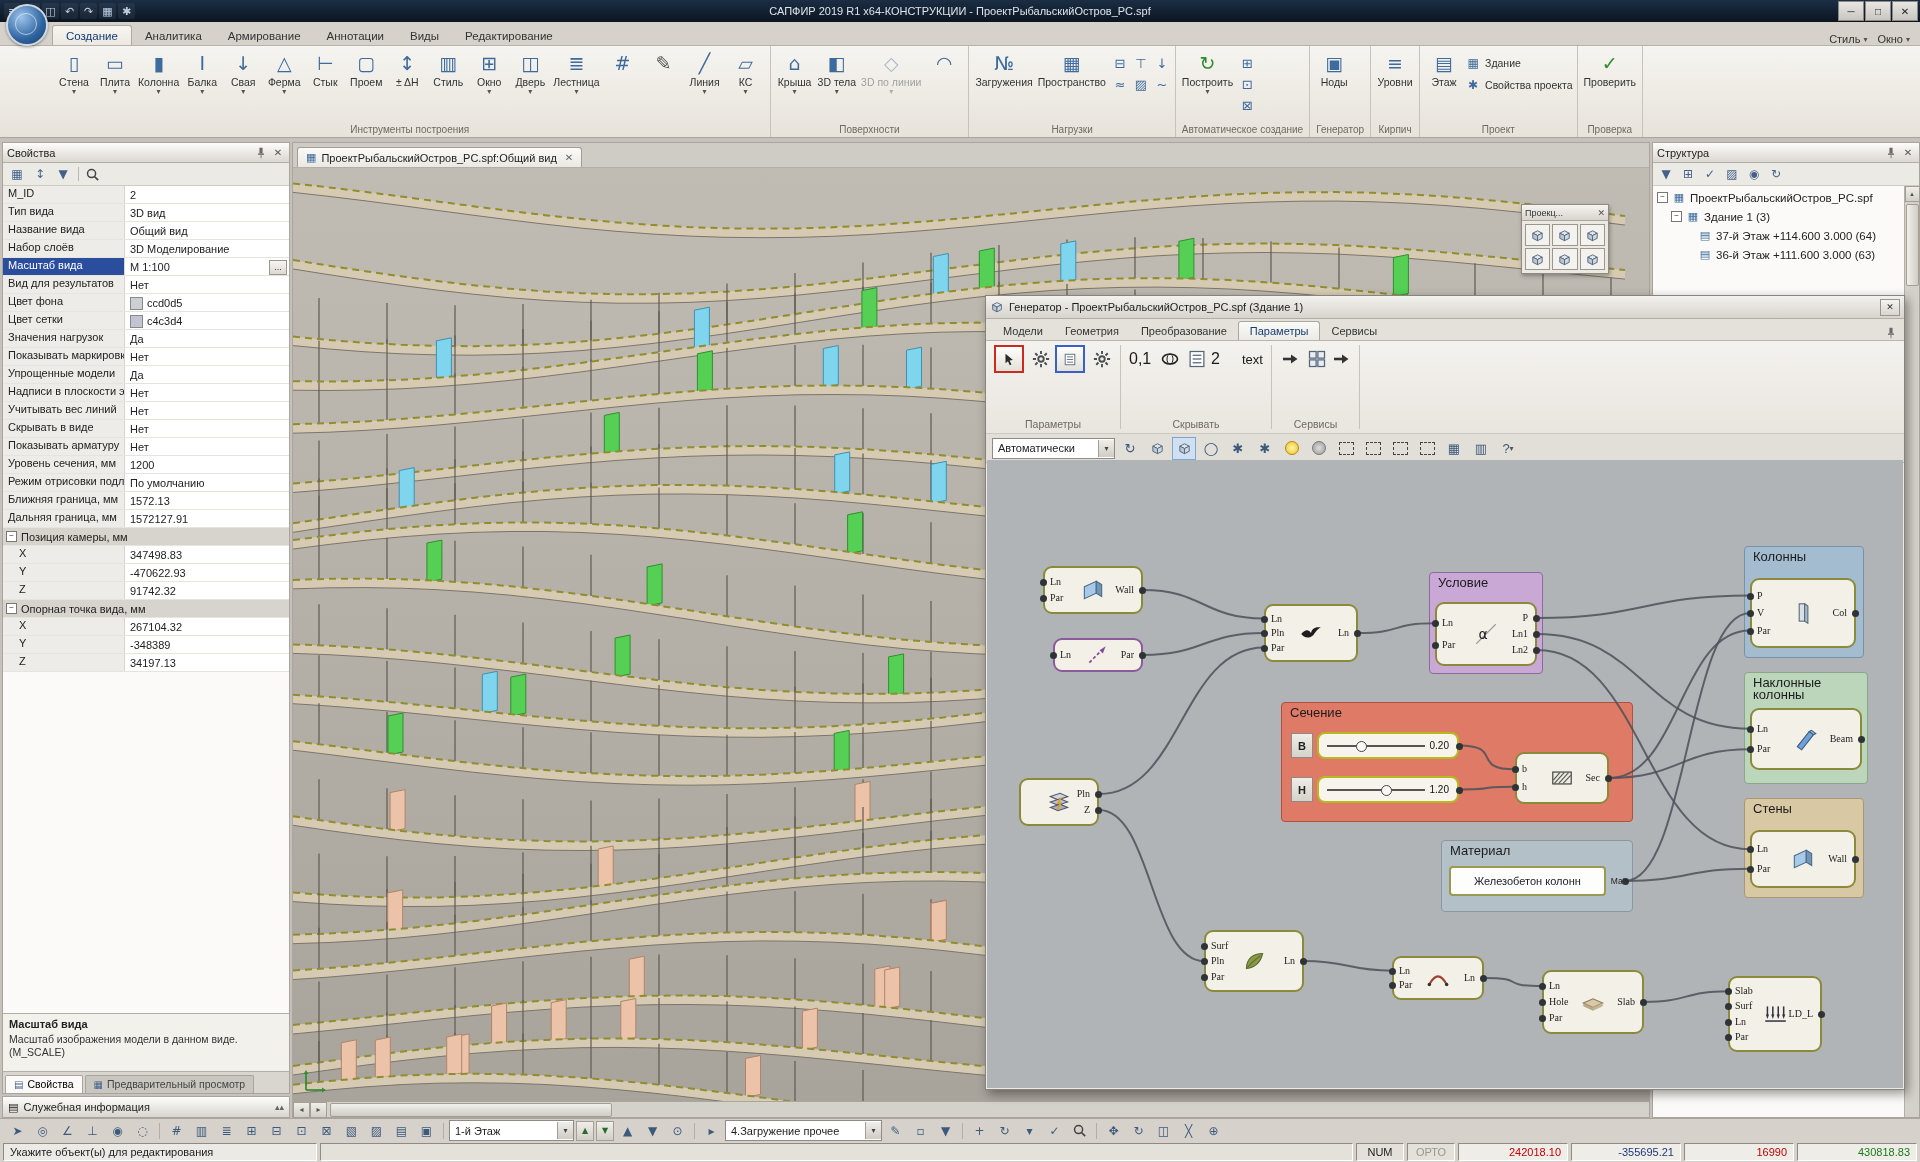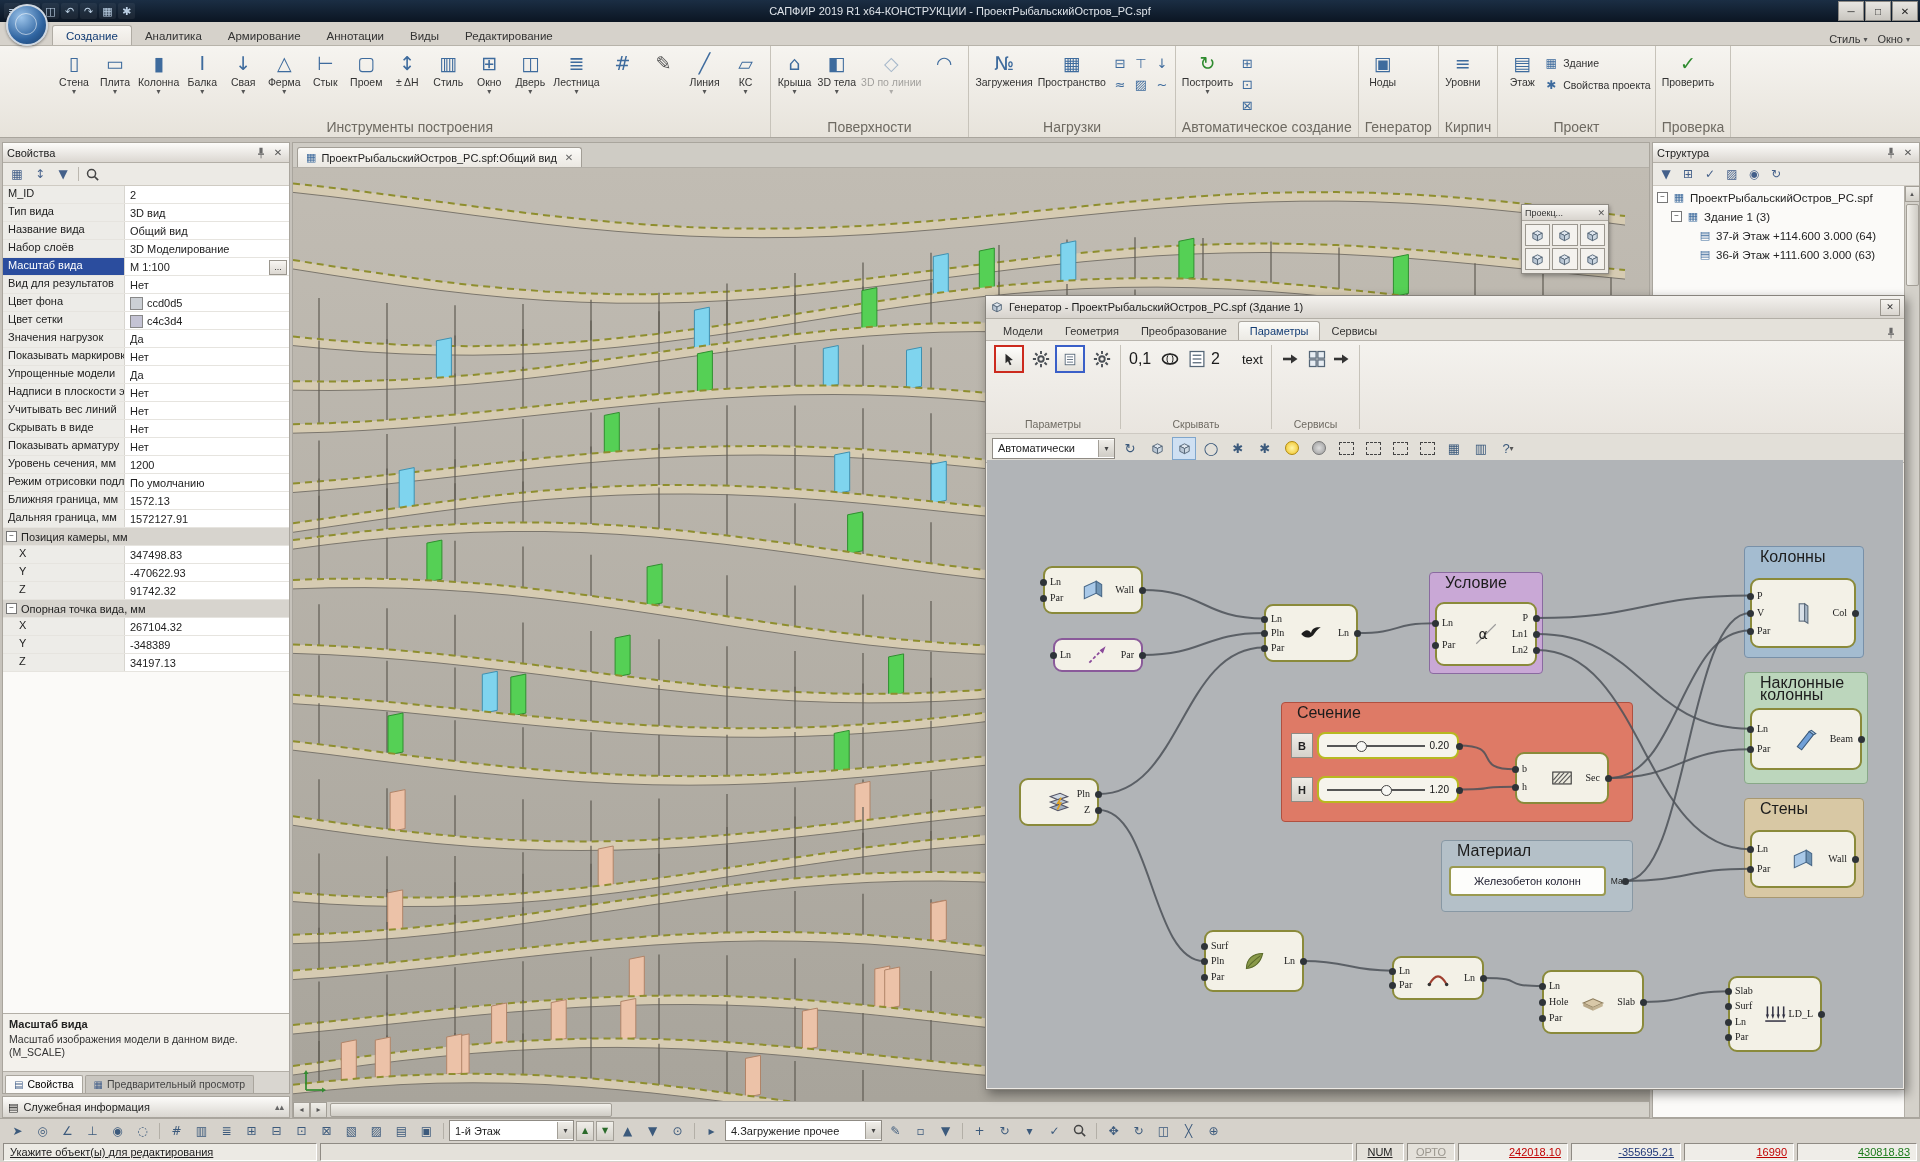--- a/index.html
+++ b/index.html
@@ -43,21 +43,21 @@
   .ritem .ricon{width:26px;height:26px;font-size:20px;color:#3e6b9d;display:flex;align-items:center;justify-content:center;}
   .ritem .rlabel{font-size:10.5px;color:#333;white-space:nowrap;line-height:12px;}
   .ritem .caret{line-height:8px;}
   .ritem.disabled{opacity:.42;}
   .rgrid{display:grid;grid-template-columns:repeat(3,20px);grid-auto-rows:20px;gap:1px;margin-top:4px;}
   .rgrid.one{grid-template-columns:20px;}
   .rgrid .glyph{width:20px;height:20px;font-size:13px;color:#3e6b9d;border:1px solid transparent;}
   .rstack{display:flex;flex-direction:column;gap:3px;margin-top:5px;}
   .rstack .srow{display:flex;align-items:center;gap:4px;font-size:10.5px;color:#333;white-space:nowrap;}
   .rstack .glyph{width:16px;height:16px;font-size:12px;color:#3e6b9d;}
-  .rgroup-label{text-align:center;font-size:14px;color:#6e6a62;padding:1px 2px 2px;white-space:nowrap;}
+  .rgroup-label{text-align:center;font-size:10px;color:#6e6a62;padding:1px 2px 2px;white-space:nowrap;}
 
   
   .content{position:absolute;left:0;top:140px;right:0;height:978px;}
   .panelhead{height:19px;background:linear-gradient(#fdfcfa,#dbd7d1);border-bottom:1px solid #b3afa7;
              display:flex;align-items:center;padding:0 4px;font-size:11px;color:#222;}
   .panelhead .hicons{margin-left:auto;display:flex;gap:3px;align-items:center;}
   .panelhead .hicons .glyph{width:14px;height:13px;font-size:10px;color:#555;}
 
   .dockleft{position:absolute;left:2px;top:2px;width:288px;bottom:0;display:flex;flex-direction:column;}
   .propspanel{flex:1;display:flex;flex-direction:column;background:#fbfaf8;border:1px solid #a9a59d;box-sizing:border-box;}
@@ -163,21 +163,21 @@
             display:flex;align-items:center;justify-content:center;font-size:8px;color:#444;}
   .tico{width:22px;height:21px;border:1px solid transparent;display:flex;align-items:center;justify-content:center;font-size:13px;color:#3c5a7c;}
   .tico.pressed{background:#cfe0f2;border:1px solid #7fa6cc;}
   .tico svg{width:15px;height:15px;}
   .bulb{width:12px;height:12px;border-radius:50%;background:radial-gradient(#ddd,#999);border:1px solid #777;}
   .bulb.on{background:radial-gradient(#fff6a8,#f0c020);border:1px solid #b08a10;}
   .selbox{width:13px;height:11px;border:1px dashed #444;background:transparent;}
   .gcanvas{position:absolute;left:1px;top:164px;right:1px;bottom:1px;background:#b1b4b7;overflow:hidden;}
   .glinks{position:absolute;left:0;top:0;z-index:2;pointer-events:none;}
   .ggroup{position:absolute;border-radius:4px;z-index:1;box-sizing:border-box;}
-  .ggroup .gglabel{font-size:16px;color:#1c1c1c;padding:4px 0 0 15px;line-height:12px;}
+  .ggroup .gglabel{font-size:13px;color:#1c1c1c;padding:4px 0 0 8px;line-height:12px;}
   .gnode{position:absolute;background:#f3f1e7;border:2px solid #8a8a3a;border-radius:9px;z-index:3;box-sizing:border-box;
          display:flex;align-items:center;justify-content:center;}
   .gnode .nicon{width:26px;height:26px;}
   .gnode .nicon svg{width:100%;height:100%;}
   .portlbl{position:absolute;font-size:10px;color:#222;z-index:4;line-height:9px;font-family:Liberation Serif, serif;}
   .portdot{position:absolute;width:7px;height:7px;border-radius:50%;background:#2e3338;z-index:4;}
   .gslider{position:absolute;z-index:3;display:flex;align-items:center;gap:4px;}
   .gslider .schip{width:20px;height:23px;background:linear-gradient(#efede7,#d5d2cb);border:1px solid #8f8b84;display:flex;
          align-items:center;justify-content:center;font-size:11px;font-weight:bold;color:#222;}
   .gslider .sbody{flex:1;height:100%;background:#f6f4ec;border:2px solid #b8b820;border-radius:8px;display:flex;align-items:center;
@@ -194,21 +194,21 @@
   .btoolbar{position:absolute;left:0;top:1118px;right:0;height:24px;background:#d6d2cb;border-top:1px solid #aaa69e;
             display:flex;align-items:center;gap:2px;padding:0 6px;box-sizing:border-box;}
   .btoolbar .tico{width:21px;height:20px;font-size:12px;}
   .btoolbar .divider{width:1px;height:16px;background:#b3afa7;margin:0 3px;}
   .btoolbar .combobox{width:118px;}
   .btoolbar .minibtn{width:16px;height:18px;background:linear-gradient(#f0eee9,#d2cfc8);border:1px solid #a39f97;font-size:8px;
             display:flex;align-items:center;justify-content:center;color:#2a6a2a;}
   .statusbar{position:absolute;left:0;top:1142px;right:0;height:20px;background:#d6d2cb;display:flex;align-items:center;
              gap:3px;padding:0 3px;box-sizing:border-box;font-size:11px;}
   .sseg{height:16px;border:1px solid;border-color:#8f8b84 #fff #fff #8f8b84;background:#e4e1da;display:flex;align-items:center;
-        padding:0 6px;white-space:nowrap;text-decoration:underline;}
+        padding:0 6px;white-space:nowrap;}
   .sseg.hint{width:300px;background:#eceae4;}
   .sseg.fill{flex:1;}
   .sseg.kbd{width:34px;justify-content:center;color:#222;}
   .sseg.kbd.dim{color:#9a968e;}
   .sseg.coord{width:96px;justify-content:flex-end;background:#efede8;font-size:11px;}
 </style>
 </head>
 <body>
 
 <div id="app">

